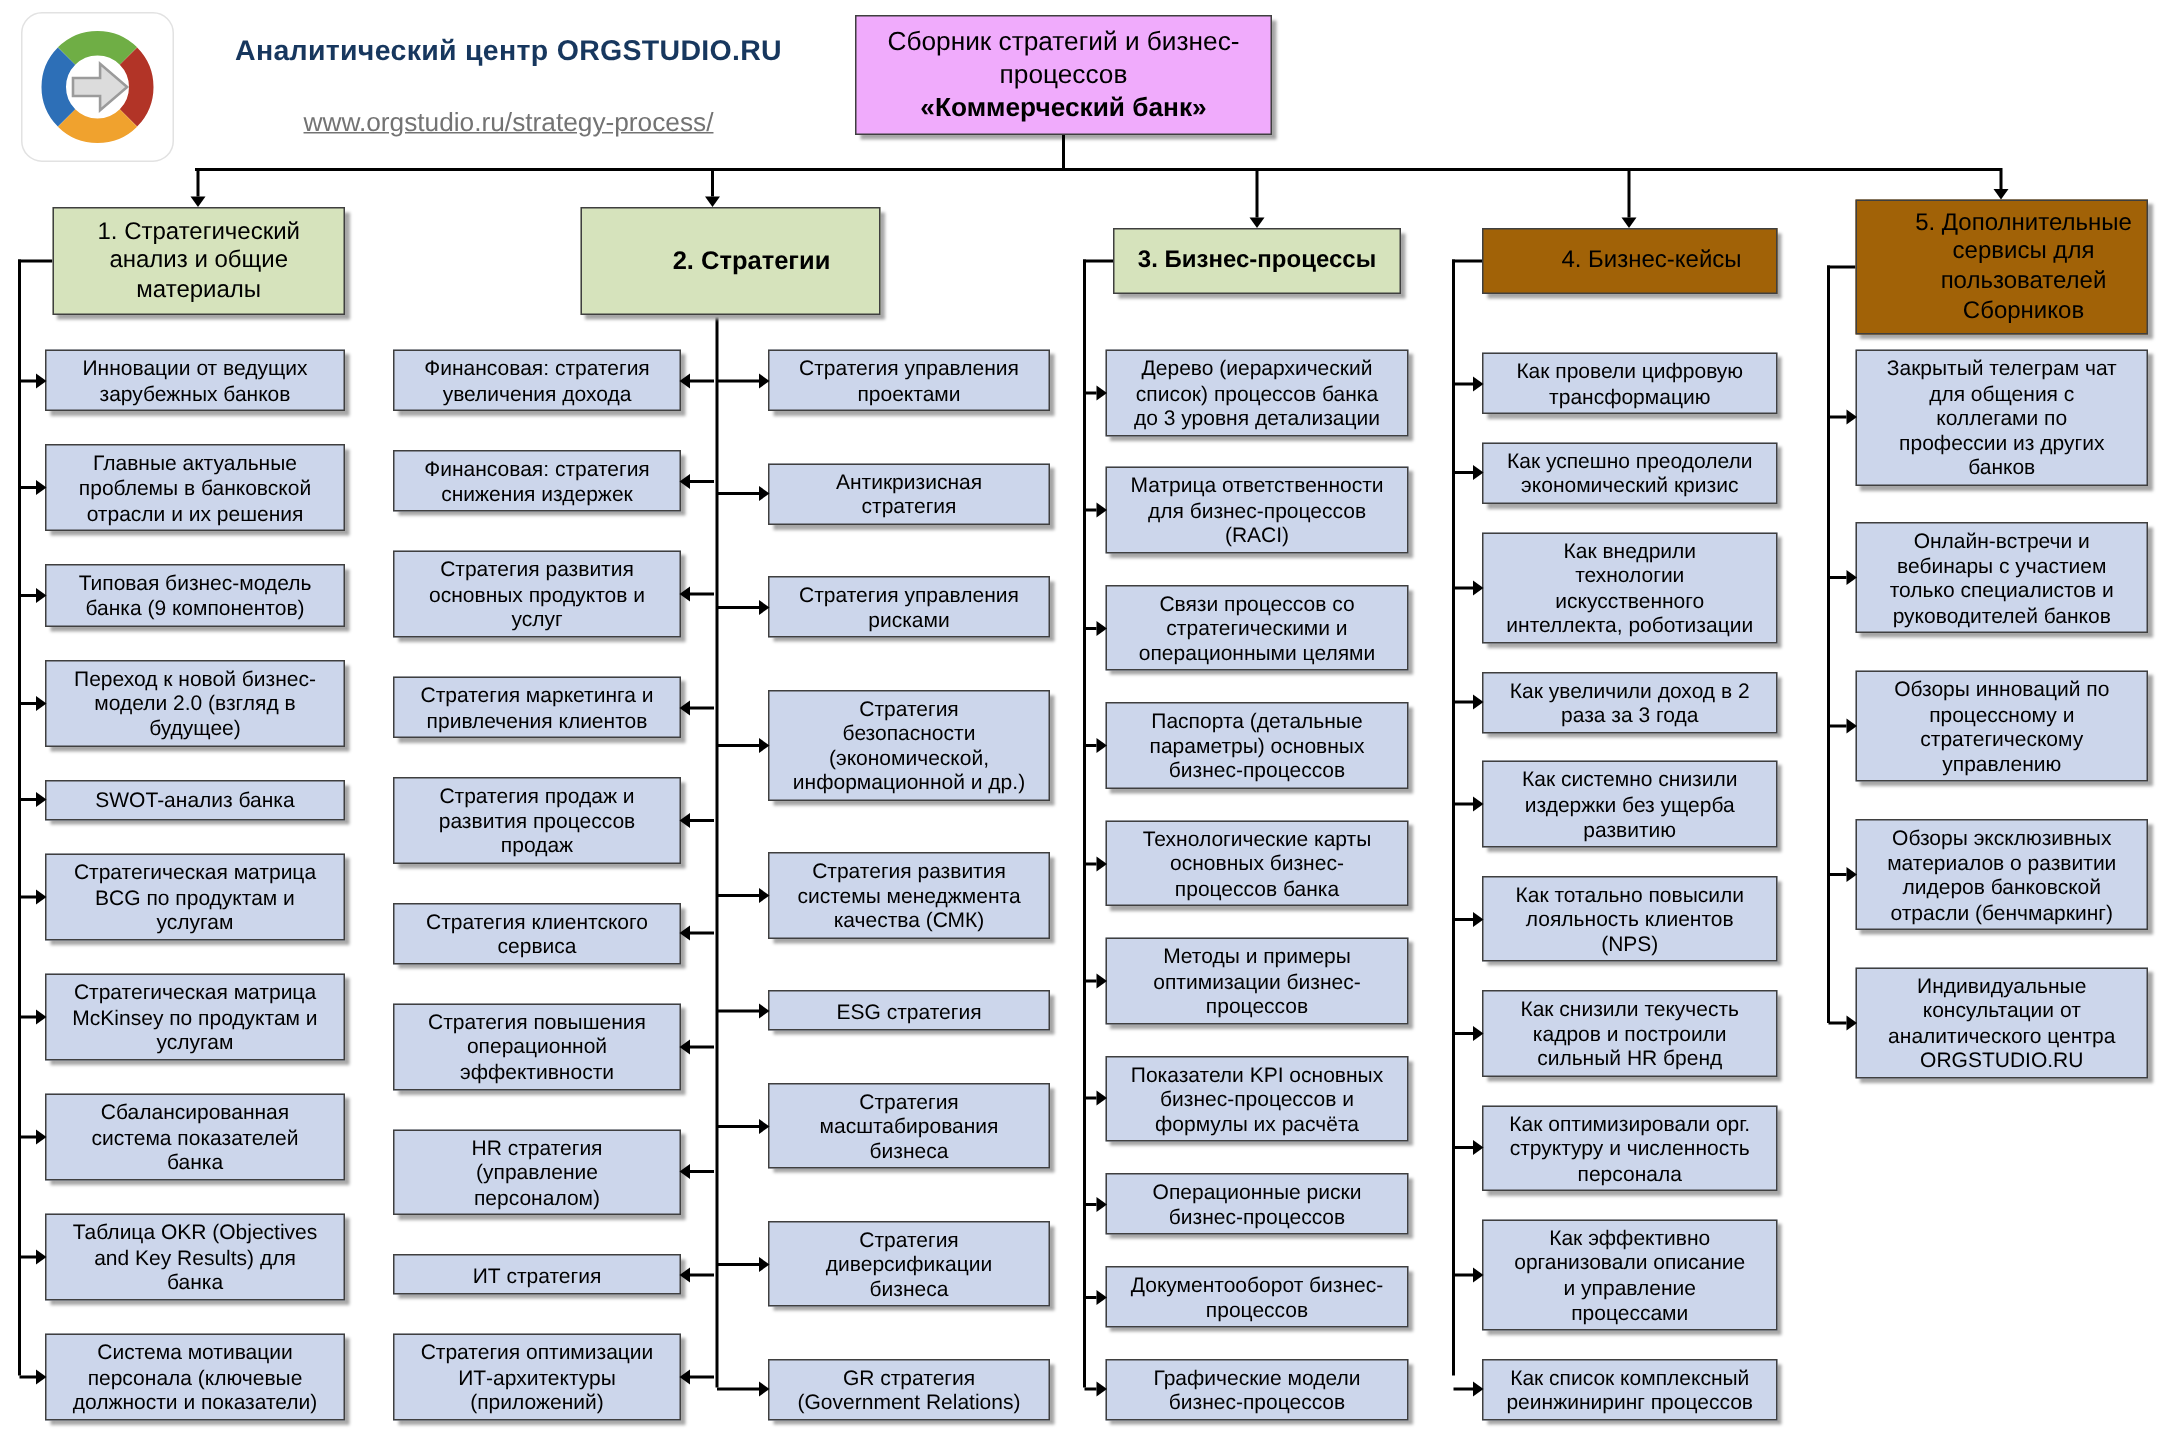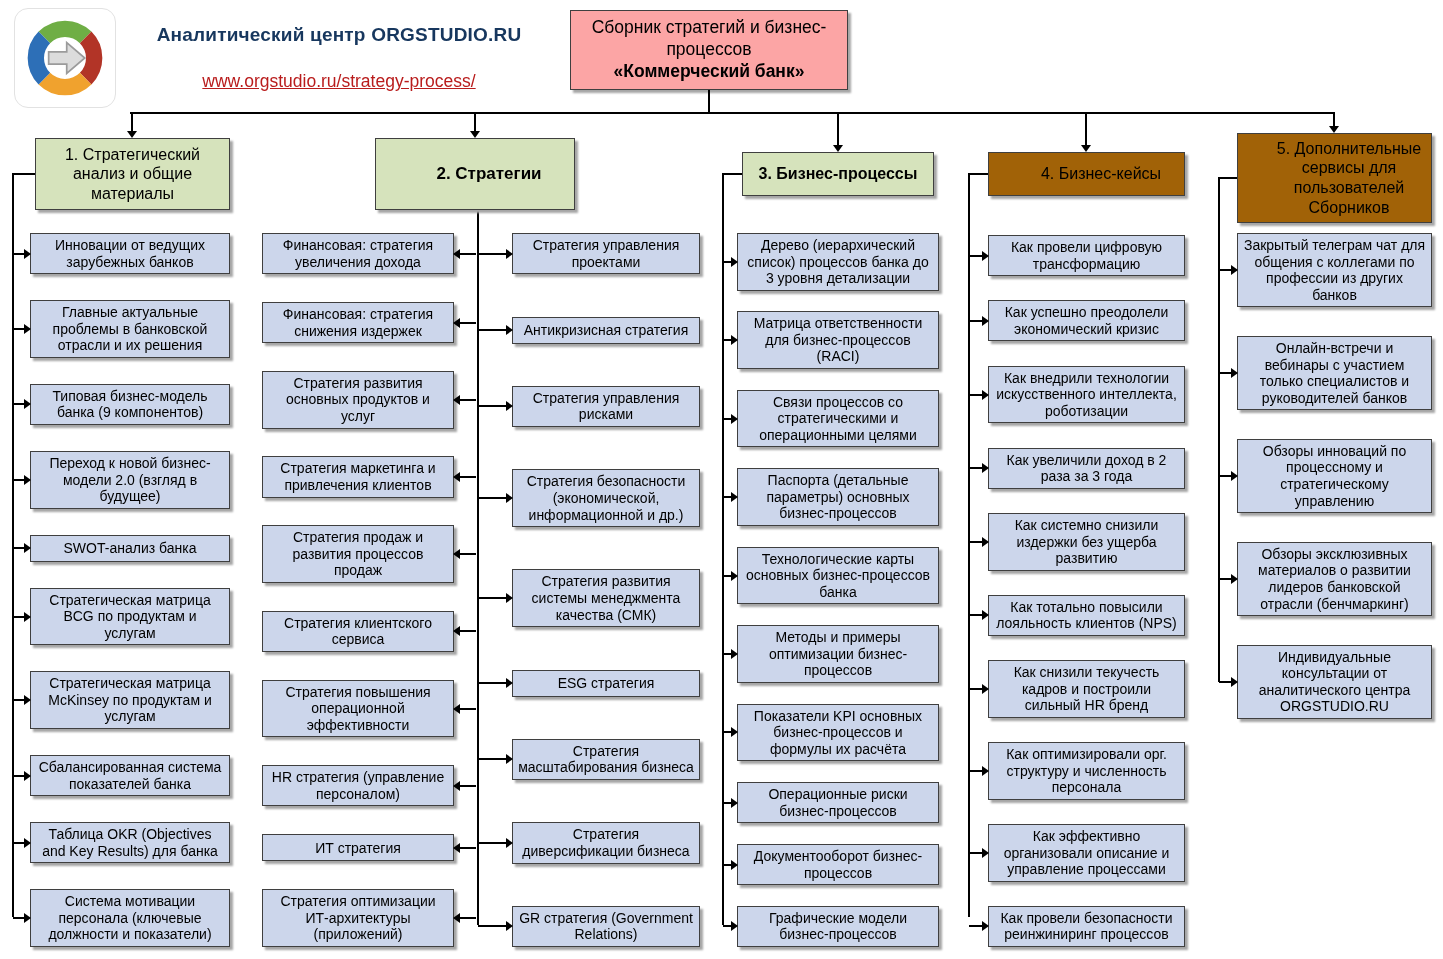--- a/index.html
+++ b/index.html
@@ -4,22 +4,22 @@
 <style>
   html,body{margin:0;padding:0;background:#fff;}
   #canvas{position:relative;width:1443px;height:959px;background:#fff;
           font-family:"Liberation Sans","DejaVu Sans",sans-serif;color:#000;overflow:hidden;}
 
   
   .logo{position:absolute;left:14px;top:8px;width:100px;height:98px;background:#fff;
         border:1px solid #e2e2e2;border-radius:14px;display:flex;align-items:center;justify-content:center;}
   .brand{position:absolute;left:120px;top:24px;width:438px;text-align:center;}
   .brand-name{font-size:19px;font-weight:bold;color:#17375e;letter-spacing:.2px;}
-  .brand-url{display:inline-block;margin-top:7px;font-size:17.5px;color:#b91c1c;text-decoration:underline;cursor:pointer;}
-  .title-box{position:absolute;left:570px;top:10px;width:278px;height:80px;background:#fca5a5;
+  .brand-url{display:inline-block;margin-top:7px;font-size:17.5px;color:#737373;text-decoration:underline;cursor:pointer;}
+  .title-box{position:absolute;left:570px;top:10px;width:278px;height:80px;background:#f0abfc;
              border:1px solid #3f3f3f;box-shadow:3px 3px 2px #a6a6a6;display:flex;flex-direction:column;
              align-items:center;justify-content:center;text-align:center;font-size:17.5px;line-height:1.25;padding:2px 14px;box-sizing:border-box;}
   .title-box .bold{font-weight:bold;}
 
   
   .line{position:absolute;background:#000;}
   .drop{position:absolute;width:2px;background:#000;}
   .drop::after{content:"";position:absolute;top:100%;left:50%;transform:translateX(-50%);
                border-left:5px solid transparent;border-right:5px solid transparent;border-top:7px solid #000;}
   #v-title{left:708px;top:90px;width:2px;height:22px;}
@@ -35,37 +35,37 @@
   #s3h{left:722px;top:173px;width:20px;height:2px;}  #s3v{left:722px;top:173px;width:2px;height:752px;}
   #s4h{left:968px;top:173px;width:22px;height:2px;}  #s4v{left:968px;top:173px;width:2px;height:744px;}
   #s5h{left:1218px;top:177px;width:19px;height:2px;} #s5v{left:1218px;top:177px;width:2px;height:505px;}
 
   
   .header{position:absolute;border:1px solid #3f3f3f;box-shadow:3px 3px 2px #a6a6a6;
           display:flex;align-items:center;justify-content:center;text-align:center;
           font-size:16px;line-height:1.22;padding:2px 7px;box-sizing:border-box;background:#d6e3bc;}
   .header.white{background:#a16207;padding-left:36px;}
   #h1{left:35px;top:138px;width:195px;height:72px;}
-  #h2{left:375px;top:138px;width:200px;height:72px;font-weight:bold;font-size:17px;padding-left:35px;}
+  #h2{left:387px;top:138px;width:200px;height:72px;font-weight:bold;font-size:17px;padding-left:35px;}
   #h3{left:742px;top:152px;width:192px;height:44px;font-weight:bold;}
   #h4{left:988px;top:152px;width:197px;height:44px;}
   #h5{left:1237px;top:133px;width:195px;height:90px;}
 
   
   .col{position:absolute;display:flex;flex-direction:column;justify-content:space-between;}
   #col1 {left:30px;  top:233px;width:200px;height:714px;}
   #col2L{left:262px; top:233px;width:192px;height:714px;}
   #col2R{left:512px; top:233px;width:188px;height:714px;}
   #col3 {left:737px; top:233px;width:202px;height:714px;}
   #col4 {left:988px; top:235px;width:197px;height:712px;}
   #col5 {left:1237px;top:233px;width:195px;height:486px;justify-content:space-between;}
 
   .box{position:relative;background:#ccd6eb;border:1px solid #3f3f3f;box-shadow:3px 3px 2px #a6a6a6;
        display:flex;align-items:center;justify-content:center;text-align:center;
-       font-size:14px;line-height:1.18;padding:3px 5px;box-sizing:border-box;min-height:27px;}
+       font-size:14px;line-height:1.18;padding:3px 15px;box-sizing:border-box;min-height:27px;}
 
   
   .cR .box::before{content:"";position:absolute;top:50%;right:100%;margin-right:7px;
                    border-top:2px solid #000;transform:translateY(-50%);}
   .cR .box::after{content:"";position:absolute;top:50%;right:100%;transform:translateY(-50%);
                   border-top:5px solid transparent;border-bottom:5px solid transparent;border-left:7px solid #000;}
   
   .cL .box::before{content:"";position:absolute;top:50%;left:100%;margin-left:7px;width:16px;
                    border-top:2px solid #000;transform:translateY(-50%);}
   .cL .box::after{content:"";position:absolute;top:50%;left:100%;transform:translateY(-50%);
@@ -184,21 +184,21 @@
 
   <div class="box">Как провели цифровую трансформацию</div>
       <div class="box">Как успешно преодолели экономический кризис</div>
       <div class="box">Как внедрили технологии искусственного интеллекта, роботизации</div>
       <div class="box">Как увеличили доход в 2 раза за 3 года</div>
       <div class="box">Как системно снизили издержки без ущерба развитию</div>
       <div class="box">Как тотально повысили лояльность клиентов (NPS)</div>
       <div class="box">Как снизили текучесть кадров и построили сильный HR бренд</div>
       <div class="box">Как оптимизировали орг. структуру и численность персонала</div>
       <div class="box">Как эффективно организовали описание и управление процессами</div>
-      <div class="box">Как провели безопасности реинжиниринг процессов</div>
+      <div class="box">Как список комплексный реинжиниринг процессов</div>
     </div>
 
   <div class="col cR" id="col5">
 
   <div class="box">Закрытый телеграм чат для общения с коллегами по профессии из других банков</div>
       <div class="box">Онлайн-встречи и вебинары с участием только специалистов и руководителей банков</div>
       <div class="box">Обзоры инноваций по процессному и стратегическому управлению</div>
       <div class="box">Обзоры эксклюзивных материалов о развитии лидеров банковской отрасли (бенчмаркинг)</div>
       <div class="box">Индивидуальные консультации от аналитического центра ORGSTUDIO.RU</div>
     </div>

